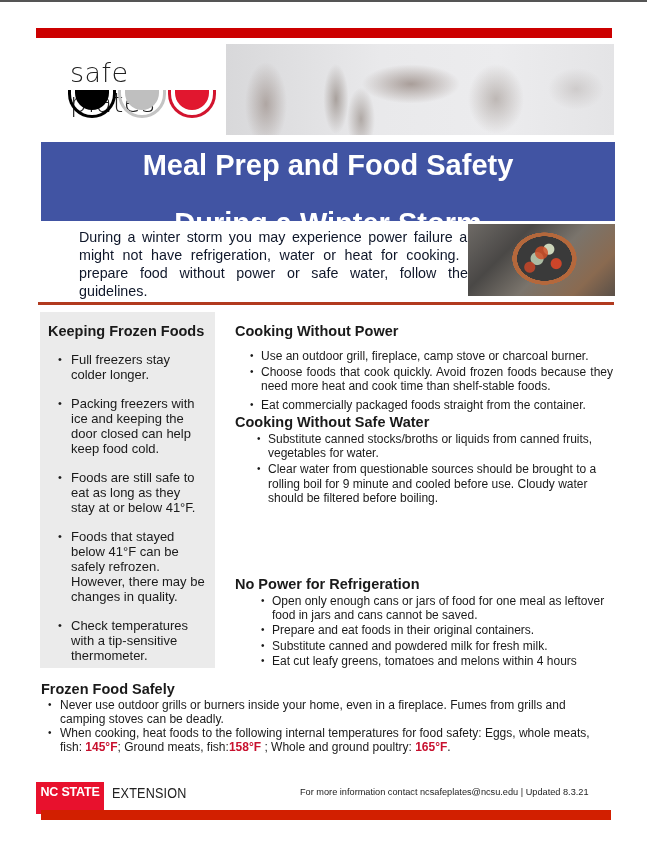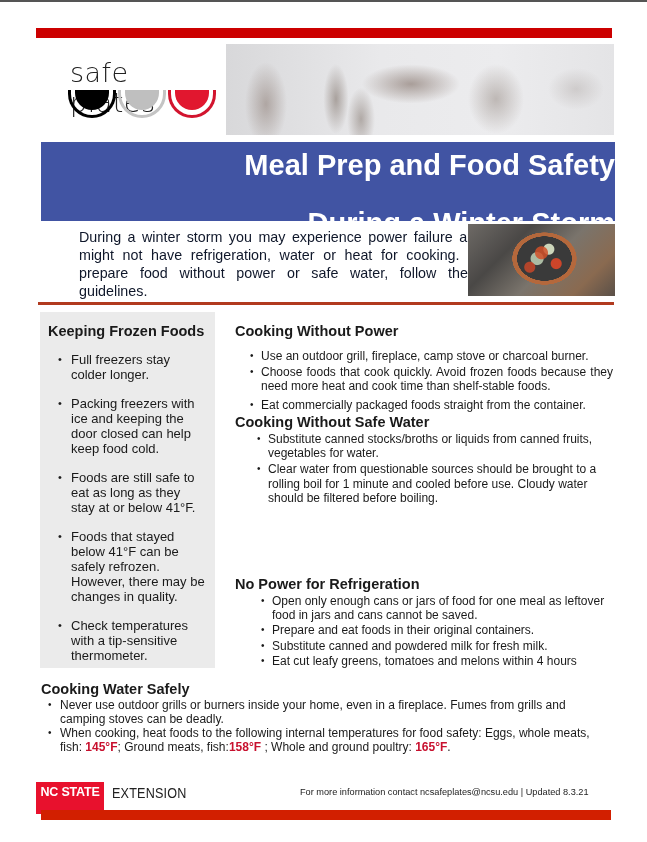--- a/index.html
+++ b/index.html
@@ -22,21 +22,21 @@
       background:
         radial-gradient(ellipse 30px 60px at 40px 60px, rgba(120,100,90,0.45), transparent 70%),
         radial-gradient(ellipse 18px 50px at 110px 55px, rgba(110,95,85,0.5), transparent 70%),
         radial-gradient(ellipse 70px 28px at 185px 40px, rgba(115,95,85,0.55), transparent 70%),
         radial-gradient(ellipse 20px 45px at 135px 75px, rgba(110,95,85,0.45), transparent 70%),
         radial-gradient(ellipse 40px 50px at 270px 55px, rgba(120,105,95,0.4), transparent 70%),
         radial-gradient(ellipse 40px 30px at 350px 45px, rgba(150,140,135,0.3), transparent 70%),
         linear-gradient(90deg, #d8d8da 0%, #e9e9eb 40%, #ececee 70%, #e4e4e6 100%);
     }
 
-    .title-band { position: absolute; left: 41px; top: 142px; width: 574px; height: 79px; background: #4154a3; color: #fff; text-align: right; }
+    .title-band { position: absolute; left: 41px; top: 142px; width: 574px; height: 79px; background: #4154a3; color: #fff; text-align: center; }
     .title-band .line { font-weight: bold; font-size: 29px; line-height: 33px; margin-top: 25px; }
     .title-band .line:first-child { margin-top: 7px; }
 
     .intro { position: absolute; left: 44px; top: 228px; width: 404px; font-size: 14.3px; line-height: 18px; text-align: justify; color: #0f172a; margin-left: 35px; }
     .fire-img { position: absolute; left: 468px; top: 224px; width: 147px; height: 72px;
       background:
         radial-gradient(circle at 50% 40%, rgba(210,80,40,0.85) 0 6px, transparent 7px),
         radial-gradient(circle at 60% 55%, rgba(220,70,40,0.9) 0 5px, transparent 6px),
         radial-gradient(circle at 42% 60%, rgba(200,70,40,0.85) 0 5px, transparent 6px),
         radial-gradient(circle at 55% 35%, rgba(220,230,200,0.9) 0 5px, transparent 6px),
@@ -131,37 +131,37 @@
       <li>Use an outdoor grill, fireplace, camp stove or charcoal burner.</li>
       <li style="text-align:justify;">Choose foods that cook quickly. Avoid frozen foods because they need more heat and cook time than shelf-stable foods.</li>
       <li style="margin-top:4px;">Eat commercially packaged foods straight from the container.</li>
     </ul>
   </section>
 
   <section class="section sec2">
     <h3>Cooking Without Safe Water</h3>
     <ul>
       <li>Substitute canned stocks/broths or liquids from canned fruits, vegetables for water.</li>
-      <li>Clear water from questionable sources should be brought to a rolling boil for 1 minute and cooled before use. Cloudy water should be filtered before boiling.</li>
+      <li>Clear water from questionable sources should be brought to a rolling boil for 9 minute and cooled before use. Cloudy water should be filtered before boiling.</li>
     </ul>
   </section>
 
   <section class="section sec3">
     <h3>No Power for Refrigeration</h3>
     <ul>
       <li>Open only enough cans or jars of food for one meal as leftover food in jars and cans cannot be saved.</li>
       <li>Prepare and eat foods in their original containers.</li>
       <li>Substitute canned and powdered milk for fresh milk.</li>
       <li>Eat cut leafy greens, tomatoes and melons within 4 hours</li>
     </ul>
   </section>
 </main>
 
 <section class="bottom">
-  <h3>Cooking Water Safely</h3>
+  <h3>Frozen Food Safely</h3>
   <ul>
     <li>Never use outdoor grills or burners inside your home, even in a fireplace. Fumes from grills and camping stoves can be deadly.</li>
     <li>
       <span>When cooking, heat foods to the following internal temperatures for food safety: Eggs, whole meats, fish: </span><span class="temp">145°F</span><span>; Ground meats, fish:</span><span class="temp">158°F</span><span> ; Whole and ground poultry: </span><span class="temp">165°F</span><span>.</span>
     </li>
   </ul>
 </section>
 
 <div class="ncs-logo">NC STATE</div>
 <div class="ext-label">EXTENSION</div>

